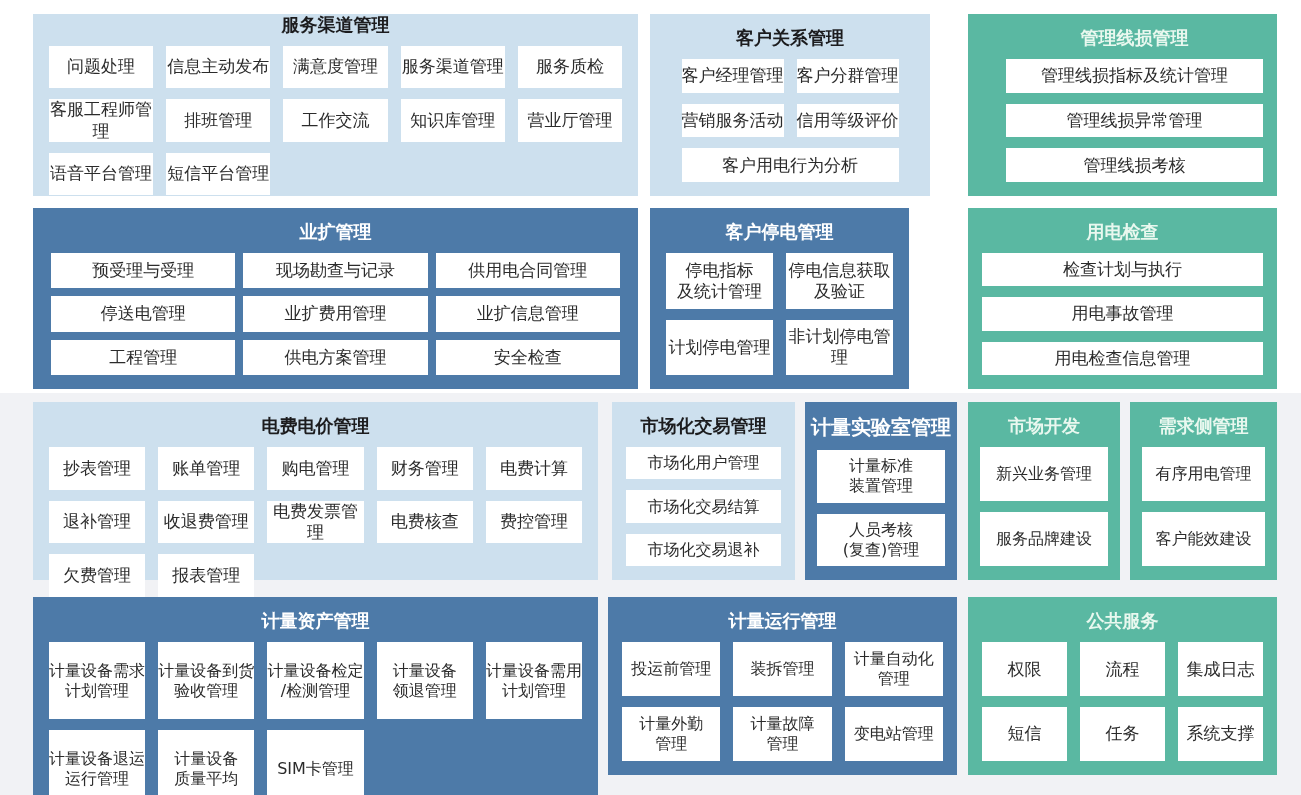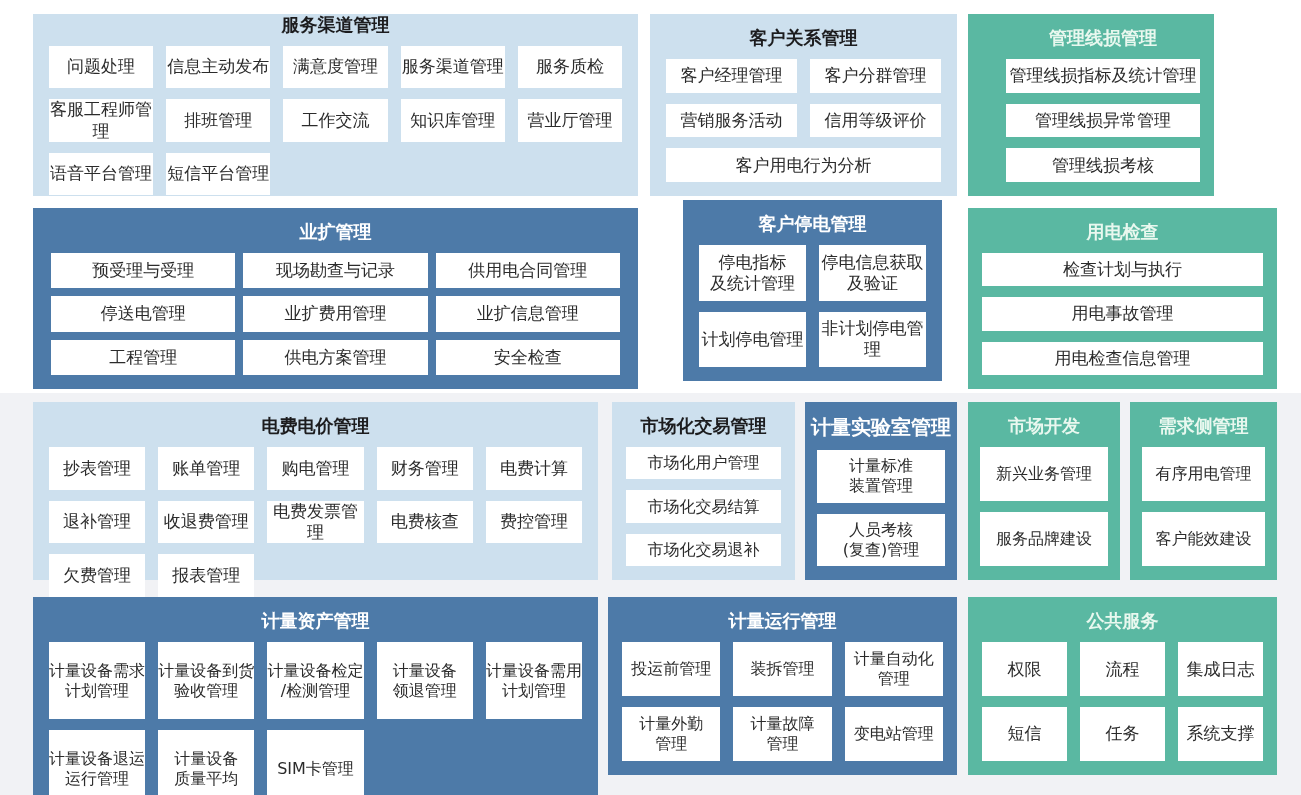--- a/index.html
+++ b/index.html
@@ -47,24 +47,24 @@
     display:flex;align-items:center;justify-content:center;
     text-align:center;
     font-size:17px;line-height:1.25;
     white-space:pre-line;
     min-height:0;
   }
   .btn.small{font-size:16px;}
   .span2{grid-column:span 2;}
   
   .p-service{left:33px;top:14px;width:605px;height:182px;justify-content:center;}
-  .p-crm{left:650px;top:14px;width:307px;height:182px;}
-  .p-lineloss{left:968px;top:14px;width:246px;height:182px;padding-left:24px;}
+  .p-crm{left:650px;top:14px;width:280px;height:182px;align-items:center;}
+  .p-lineloss{left:968px;top:14px;width:309px;height:182px;padding-left:24px;}
   .p-expansion{left:33px;top:208px;width:605px;height:181px;}
-  .p-outage{left:650px;top:200px;width:259px;height:181px;margin-left:33px;}
+  .p-outage{left:650px;top:208px;width:259px;height:181px;}
   .p-inspect{left:968px;top:208px;width:309px;height:181px;}
   .p-billing{left:33px;top:402px;width:565px;height:178px;}
   .p-market{left:612px;top:402px;width:183px;height:178px;}
   .p-lab{left:805px;top:402px;width:152px;height:178px;}
   .p-mktdev{left:968px;top:402px;width:152px;height:178px;}
   .p-demand{left:1130px;top:402px;width:147px;height:178px;}
   .p-assets{left:33px;top:597px;width:565px;height:224px;}
   .p-ops{left:608px;top:597px;width:349px;height:178px;}
   .p-public{left:968px;top:597px;width:309px;height:178px;}
 </style>

